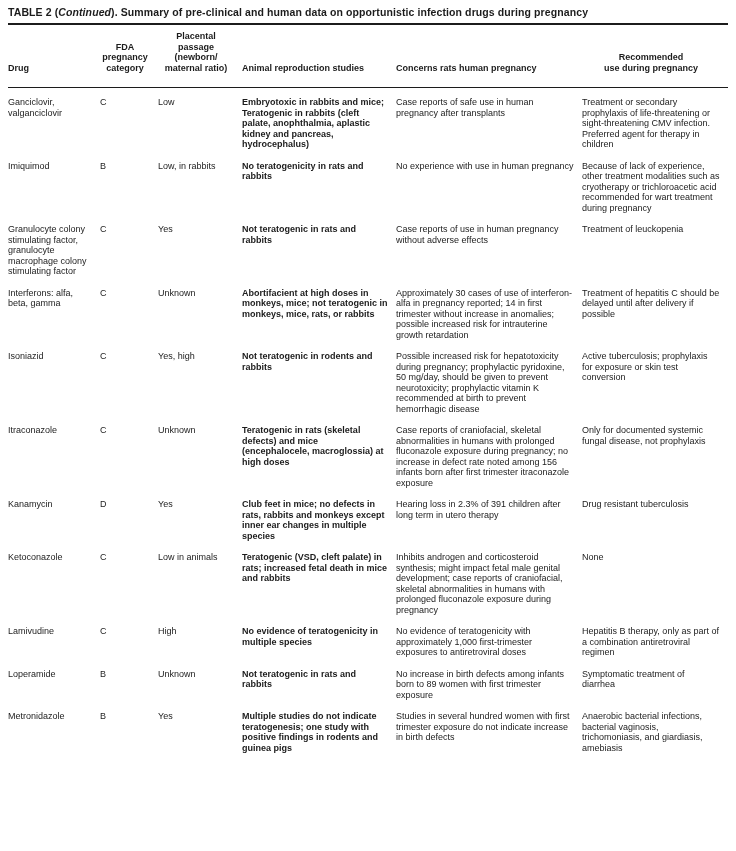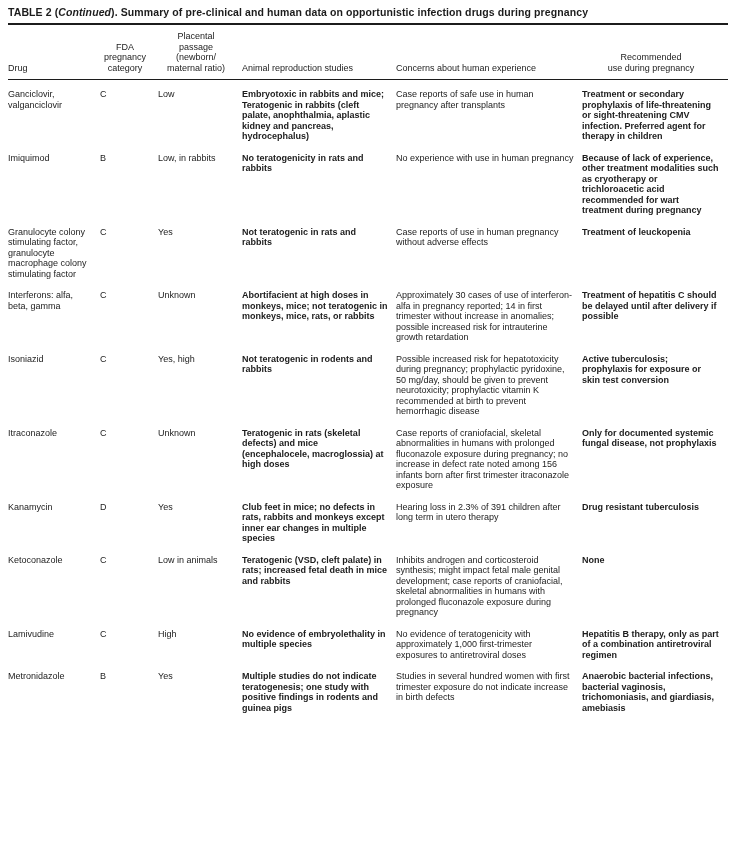--- a/index.html
+++ b/index.html
@@ -27,45 +27,45 @@
     border-bottom: 2px solid #1c1c1c;
     letter-spacing: 0.1px;
   }
   table.data-table {
     border-collapse: collapse;
     table-layout: fixed;
     width: 720px;
   }
   table.data-table th {
     font-size: 9px;
-    font-weight: normal;
+    font-weight: bold;
     line-height: 10.5px;
     vertical-align: bottom;
     text-align: left;
     white-space: pre-line;
-    padding: 6px 8px 6px 0;
+    padding: 6px 8px 14px 0;
     border-bottom: 1.5px solid #1c1c1c;
   }
   table.data-table th.center {
     text-align: center;
   }
   table.data-table td {
     font-size: 9px;
     line-height: 10.5px;
     vertical-align: top;
     text-align: left;
     padding: 9px 8px 2px 0;
   }
   
   td.col-drug, th.col-drug { padding-right: 26px; }
   td.col-fda_category, th.col-fda_category { padding-right: 12px; }
   td.col-placental_passage, th.col-placental_passage { padding-right: 12px; }
   td.col-animal_studies, th.col-animal_studies { padding-right: 8px; font-weight: bold; }
   td.col-human_concerns, th.col-human_concerns { padding-right: 9px; }
-  td.col-recommended_use, th.col-recommended_use { padding-right: 0; font-weight: bold; }
+  td.col-recommended_use, th.col-recommended_use { padding-right: 0; }
 </style>
 </head>
 <body>
 
 <div class="page">
   <div class="table-title">
     <span>TABLE 2 (</span><i>Continued</i><span>). Summary of pre-clinical and human data on opportunistic infection drugs during pregnancy</span>
   </div>
   <table class="data-table">
     <colgroup>
@@ -80,21 +80,21 @@
       <tr id="header-row">
           <th class="col-drug">Drug</th>
           <th class="col-fda_category center">FDA
 pregnancy
 category</th>
           <th class="col-placental_passage center">Placental
 passage
 (newborn/
 maternal ratio)</th>
           <th class="col-animal_studies">Animal reproduction studies</th>
-          <th class="col-human_concerns">Concerns about human experience</th>
+          <th class="col-human_concerns">Concerns rats human pregnancy</th>
           <th class="col-recommended_use center">Recommended
 use during pregnancy</th>
         </tr>
     </thead>
     <tbody id="table-body">
         <tr>
           <td class="col-drug">Ganciclovir, valganciclovir</td>
           <td class="col-fda_category">C</td>
           <td class="col-placental_passage">Low</td>
           <td class="col-animal_studies">Embryotoxic in rabbits and mice; Teratogenic in rabbits (cleft palate, anophthalmia, aplastic kidney and pancreas, hydrocephalus)</td>
@@ -154,23 +154,31 @@
           <td class="col-fda_category">C</td>
           <td class="col-placental_passage">Low in animals</td>
           <td class="col-animal_studies">Teratogenic (VSD, cleft palate) in rats; increased fetal death in mice and rabbits</td>
           <td class="col-human_concerns">Inhibits androgen and corticosteroid synthesis; might impact fetal male genital development; case reports of craniofacial, skeletal abnormalities in humans with prolonged fluconazole exposure during pregnancy</td>
           <td class="col-recommended_use">None</td>
         </tr>
         <tr>
           <td class="col-drug">Lamivudine</td>
           <td class="col-fda_category">C</td>
           <td class="col-placental_passage">High</td>
-          <td class="col-animal_studies">No evidence of embryolethality in multiple species</td>
+          <td class="col-animal_studies">No evidence of teratogenicity in multiple species</td>
           <td class="col-human_concerns">No evidence of teratogenicity with approximately 1,000 first-trimester exposures to antiretroviral doses</td>
           <td class="col-recommended_use">Hepatitis B therapy, only as part of a combination antiretroviral regimen</td>
+        </tr>
+        <tr>
+          <td class="col-drug">Loperamide</td>
+          <td class="col-fda_category">B</td>
+          <td class="col-placental_passage">Unknown</td>
+          <td class="col-animal_studies">Not teratogenic in rats and rabbits</td>
+          <td class="col-human_concerns">No increase in birth defects among infants born to 89 women with first trimester exposure</td>
+          <td class="col-recommended_use">Symptomatic treatment of diarrhea</td>
         </tr>
         <tr>
           <td class="col-drug">Metronidazole</td>
           <td class="col-fda_category">B</td>
           <td class="col-placental_passage">Yes</td>
           <td class="col-animal_studies">Multiple studies do not indicate teratogenesis; one study with positive findings in rodents and guinea pigs</td>
           <td class="col-human_concerns">Studies in several hundred women with first trimester exposure do not indicate increase in birth defects</td>
           <td class="col-recommended_use">Anaerobic bacterial infections, bacterial vaginosis, trichomoniasis, and giardiasis, amebiasis</td>
         </tr>
       </tbody>

